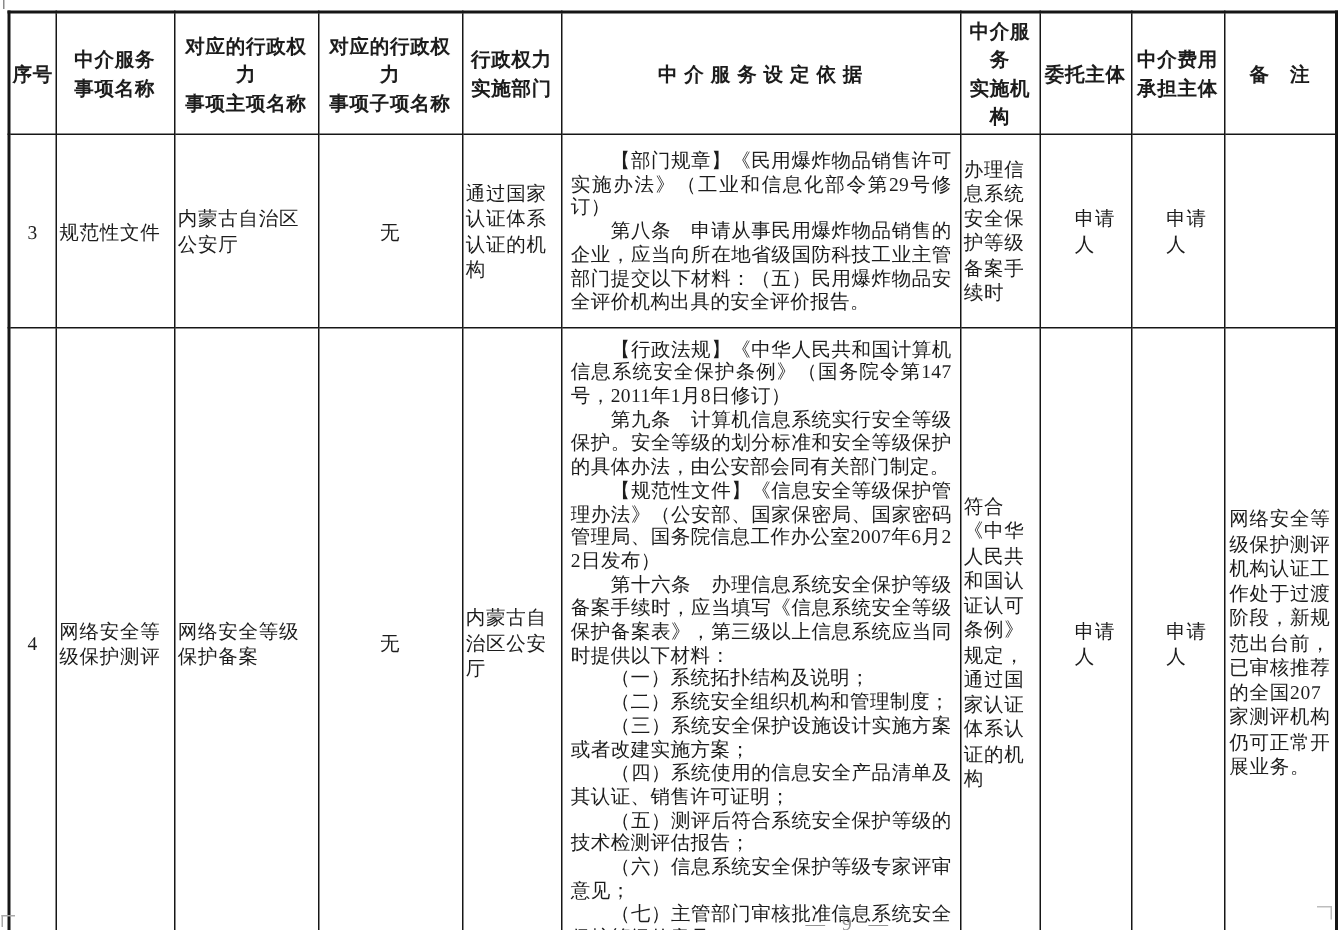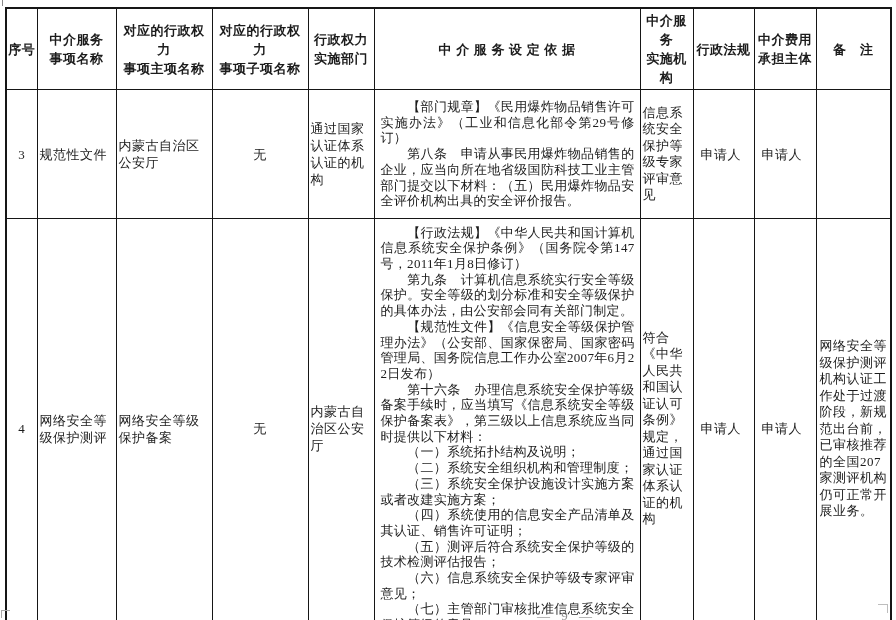--- a/index.html
+++ b/index.html
@@ -29,21 +29,21 @@
     font-weight:700;
     font-size:13px;
     text-align:center;
     white-space:pre-line;
     line-height:19px;
     padding:2px 1px;
   }
   td.c-index{text-align:center;}
   td.c-sub{text-align:center;}
   td.c-name,td.c-main,td.c-dept,td.c-agency,td.c-remark{text-align:left;}
-  td.c-principal,td.c-fee{text-align:left;padding-left:7px;margin-left:36px;}
+  td.c-principal,td.c-fee{text-align:left;padding-left:23px;margin-left:36px;}
   td.c-basis{
     text-align:justify;
     white-space:pre-wrap;
     line-height:15.7px;
     padding:2px 5px 2px 6px;
     letter-spacing:0.3px;
     font-family:Liberation Serif, serif;
   }
   td.c-remark{line-height:16.5px;padding:2px 3px;}
   td.c-agency{line-height:16.5px;}
@@ -82,34 +82,34 @@
 事项名称</th>
         <th>对应的行政权力
 事项主项名称</th>
         <th>对应的行政权力
 事项子项名称</th>
         <th>行政权力
 实施部门</th>
         <th>中 介 服 务 设 定 依 据</th>
         <th>中介服务
 实施机构</th>
-        <th>行政法规</th>
+        <th>委托主体</th>
         <th>中介费用
 承担主体</th>
         <th>备　注</th>
       </tr>
       <tr style="height:129px">
         <td class="c-index">3</td>
         <td class="c-name">规范性文件</td>
         <td class="c-main">内蒙古自治区公安厅</td>
         <td class="c-sub">无</td>
         <td class="c-dept">通过国家认证体系认证的机构</td>
         <td class="c-basis">　　【部门规章】《民用爆炸物品销售许可实施办法》（工业和信息化部令第29号修订）
 　　第八条　申请从事民用爆炸物品销售的企业，应当向所在地省级国防科技工业主管部门提交以下材料：（五）民用爆炸物品安全评价机构出具的安全评价报告。</td>
-        <td class="c-agency">信息系统安全保护等级专家评审意见</td>
+        <td class="c-agency">办理信息系统安全保护等级备案手续时</td>
         <td class="c-principal">申请人</td>
         <td class="c-fee">申请人</td>
         <td class="c-remark"></td>
       </tr>
       <tr style="height:421px">
         <td class="c-index">4</td>
         <td class="c-name">网络安全等级保护测评</td>
         <td class="c-main">网络安全等级保护备案</td>
         <td class="c-sub">无</td>
         <td class="c-dept">内蒙古自治区公安厅</td>

